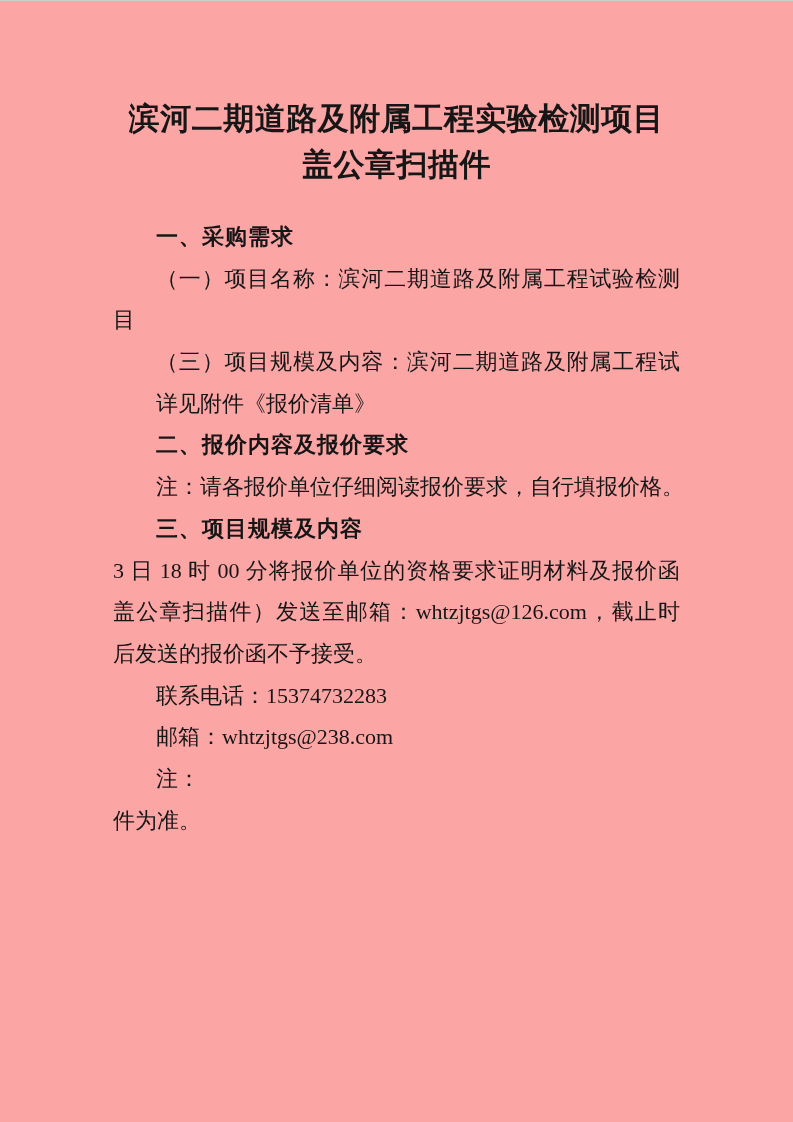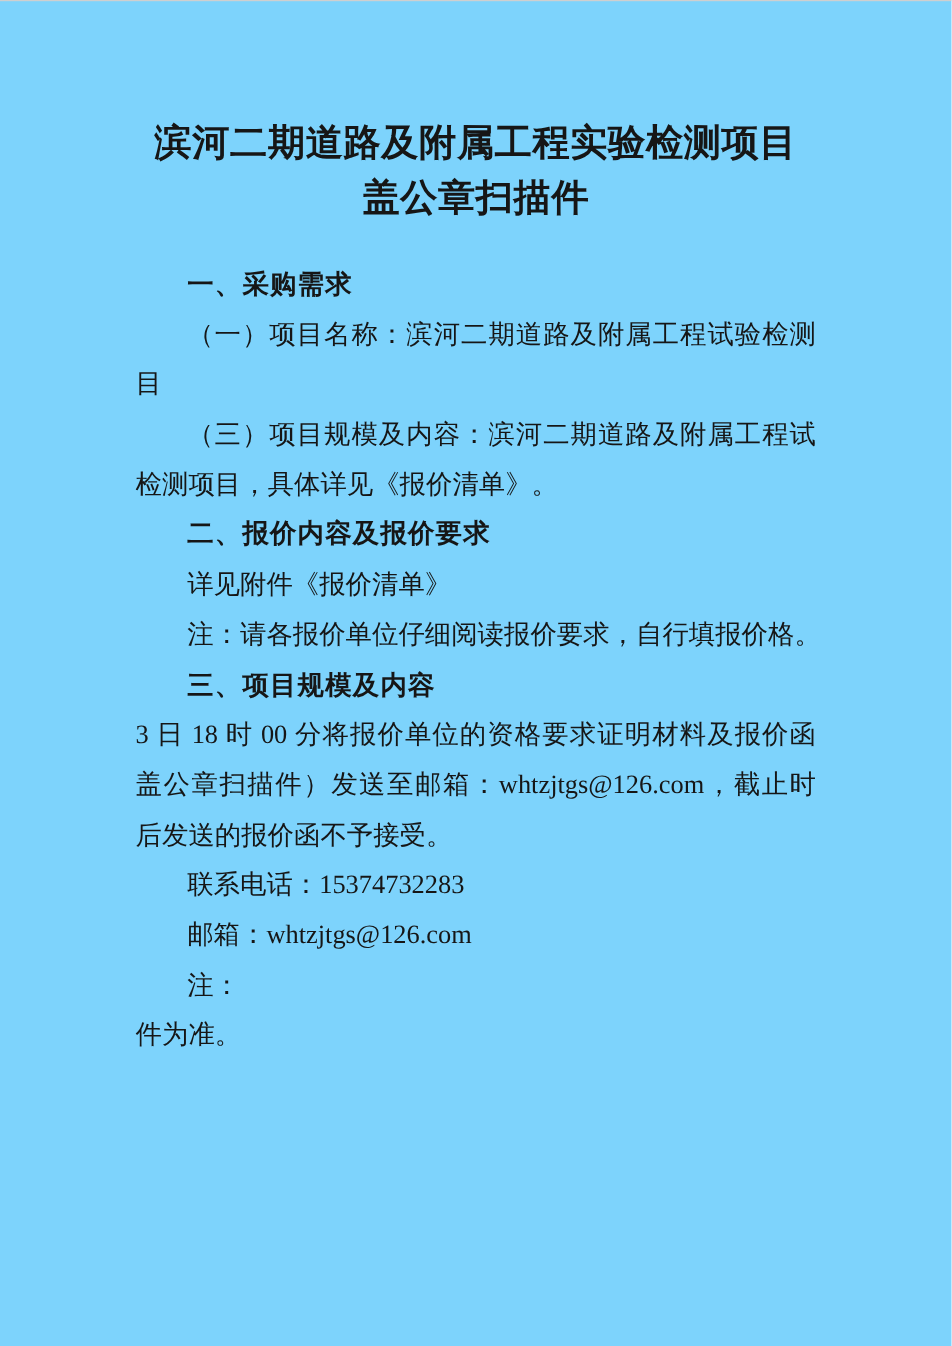--- a/index.html
+++ b/index.html
@@ -5,21 +5,21 @@
   html, body {
     margin: 0;
     padding: 0;
     background: #ffffff;
   }
   .page {
     position: relative;
     width: 793px;
     height: 1122px;
     margin: 0 auto;
-    background: #7dd3fc;
+    background: #fca5a5;
     color: #161616;
     font-family: "Liberation Serif", "DejaVu Serif", serif;
     border-top: 1px solid #cfcfcf;
     box-sizing: border-box;
     overflow: hidden;
   }
   .title-block {
     margin-top: 95px;
     text-align: center;
   }
@@ -61,27 +61,26 @@
   <div class="title-block">
     <div class="title-line">滨河二期道路及附属工程实验检测项目</div>
     <div class="title-line">盖公章扫描件</div>
   </div>
 
   <div class="body-block">
       <div class="bline heading indent">一、采购需求</div>
       <div class="bline indent fill">（一）项目名称：滨河二期道路及附属工程试验检测项</div>
       <div class="bline">目</div>
       <div class="bline indent fill">（三）项目规模及内容：滨河二期道路及附属工程试验</div>
-      <div class="bline">检测项目，具体详见《报价清单》。</div>
+      <div class="bline indent">详见附件《报价清单》</div>
       <div class="bline heading indent">二、报价内容及报价要求</div>
-      <div class="bline indent">详见附件《报价清单》</div>
       <div class="bline indent">注：请各报价单位仔细阅读报价要求，自行填报价格。</div>
       <div class="bline heading indent">三、项目规模及内容</div>
       <div class="bline fill">3 日 18 时 00 分将报价单位的资格要求证明材料及报价函(加</div>
       <div class="bline fill">盖公章扫描件）发送至邮箱：whtzjtgs@126.com，截止时间</div>
       <div class="bline">后发送的报价函不予接受。</div>
       <div class="bline indent">联系电话：15374732283</div>
-      <div class="bline indent">邮箱：whtzjtgs@126.com</div>
+      <div class="bline indent">邮箱：whtzjtgs@238.com</div>
       <div class="bline indent">注：</div>
       <div class="bline">件为准。</div>
     </div>
 
 </div>
 
 </body></html>

